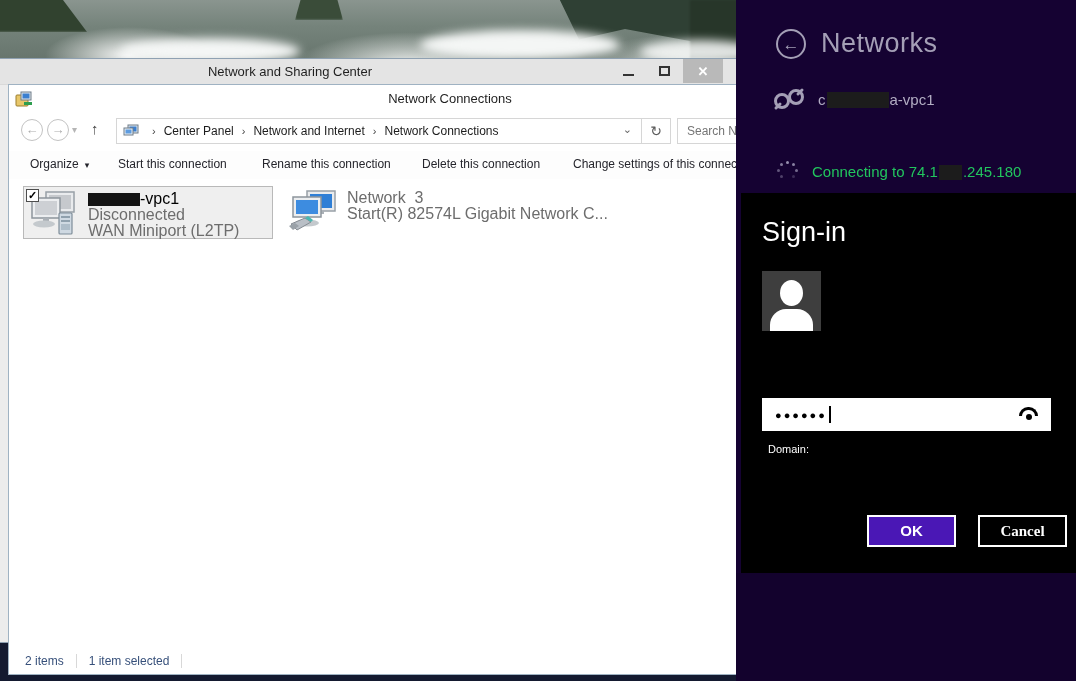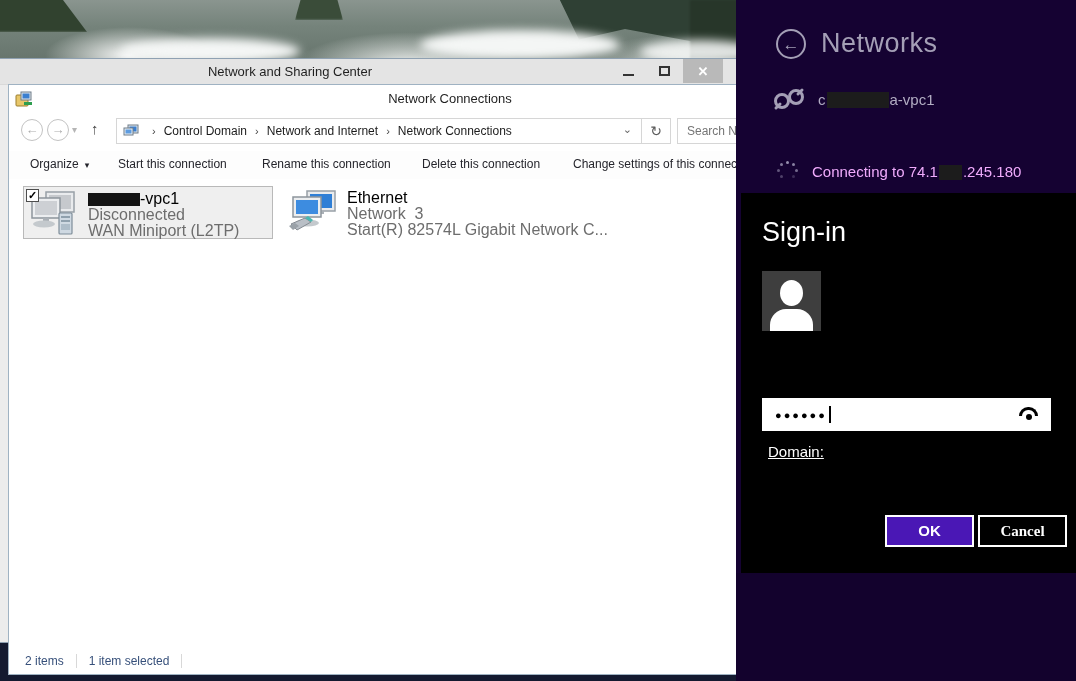--- a/index.html
+++ b/index.html
@@ -110,44 +110,44 @@
   .conn-row { position:absolute; left:40px; top:160px; display:flex; align-items:center; }
   .spinner { position:relative; width:22px; height:22px; }
   .spinner i { position:absolute; width:3px; height:3px; border-radius:50%; background:#968fae; }
   .spinner .d1 { left:10px; top:1px; }
   .spinner .d2 { left:16px; top:3px; opacity:.9; }
   .spinner .d3 { left:19px; top:9px; opacity:.75; }
   .spinner .d4 { left:4px; top:3px; opacity:.85; }
   .spinner .d5 { left:1px; top:9px; opacity:.6; }
   .spinner .d6 { left:4px; top:15px; opacity:.45; }
   .spinner .d7 { left:16px; top:15px; opacity:.3; }
-  .conn-label { margin-left:14px; font-size:15px; color:#f0abfc; }
+  .conn-label { margin-left:14px; font-size:15px; color:#22c55e; }
   .redact-ip { width:23px; height:15px; background:#1c1c1c; vertical-align:-3px; margin:0 1px; }
 
   .signin { position:absolute; left:5px; top:193px; width:100%; height:380px; background:#000000; }
   .signin-title { position:absolute; left:21px; top:24px; font-size:27px; color:#ffffff; }
   .avatar { position:absolute; left:21px; top:78px; width:59px; height:60px; background:#3e3e3e; overflow:hidden; }
   .avatar .head { position:absolute; left:18px; top:9px; width:23px; height:26px; background:#fff; border-radius:50%; }
   .avatar .body { position:absolute; left:8px; top:38px; width:43px; height:26px; background:#fff;
     border-radius:16px 16px 0 0; }
   .user-input { position:absolute; left:21px; top:156px; width:289px; height:33px; background:#d2cce2;
     border:none; outline:none; padding-left:13px; font-family:"Liberation Sans", sans-serif;
     font-size:15px; color:#17123a; }
   .pass-field { position:absolute; left:21px; top:205px; width:289px; height:33px; background:#ffffff;
     display:flex; align-items:center; padding-left:13px; }
   .pass-dots { font-size:11px; color:#000; letter-spacing:2px; }
   .caret { display:inline-block; width:2px; height:17px; background:#000; margin-left:2px; }
   .reveal { position:absolute; right:12px; top:9px; width:20px; height:14px; }
   .reveal .arc { position:absolute; left:0; top:0; width:19px; height:9px; border:3px solid #000;
     border-bottom:none; border-radius:10px 10px 0 0; }
   .reveal .dot { position:absolute; left:7px; top:7px; width:6px; height:6px; background:#000; border-radius:50%; }
-  .domain-label { position:absolute; left:27px; top:250px; font-size:15px; color:#ffffff;text-decoration:underline; }
+  .domain-label { position:absolute; left:27px; top:250px; font-size:11px; color:#ffffff; }
   .btn { position:absolute; top:322px; width:89px; height:32px; border:2px solid #ffffff;
     color:#fff; font-size:15px; font-weight:bold; text-align:center; line-height:28px; cursor:default; }
-  .btn-ok { left:126px; background:#4a17b5;margin-left:18px; }
+  .btn-ok { left:126px; background:#4a17b5; }
   .btn-cancel { left:237px; background:transparent;font-family:Liberation Serif, serif; }
   .panel-bottom { position:absolute; left:0; top:573px; width:100%; height:108px; background:#13022d; }
 </style>
 </head>
 <body>
 
 <div class="screen">
 
   <div class="wallpaper">
     <div class="peak p1"></div>
@@ -193,21 +193,21 @@
       <span class="nav-up"><span>↑</span></span>
 
       <div class="addr-box">
         <svg class="bc-icon" width="16" height="14" viewBox="0 0 16 14">
           <rect x="5" y="1" width="10" height="8" fill="#dfe6ec" stroke="#6f7d89" stroke-width="1"></rect>
           <rect x="6.5" y="2.5" width="7" height="5" fill="#3a7fd0"></rect>
           <rect x="1" y="4" width="9" height="7" fill="#e8eef3" stroke="#6f7d89" stroke-width="1"></rect>
           <rect x="2.5" y="5.5" width="6" height="4" fill="#5e9ce0"></rect>
         </svg>
         <span class="bc-sep">›</span>
-        <span class="crumb">Control Domain</span>
+        <span class="crumb">Center Panel</span>
         <span class="bc-sep">›</span>
         <span class="crumb">Network and Internet</span>
         <span class="bc-sep">›</span>
         <span class="crumb">Network Connections</span>
         <span class="addr-spacer"></span>
         <span class="addr-chev"><span>⌄</span></span>
         <span class="addr-div"></span>
         <span class="addr-refresh"><span>↻</span></span>
       </div>
 
@@ -255,21 +255,20 @@
           <rect x="31" y="21" width="6" height="3" fill="#aab0b6"></rect>
           <rect x="6" y="7" width="28" height="20" fill="#eceef0" stroke="#8d959c" stroke-width="1.5"></rect>
           <rect x="9" y="10" width="22" height="14" fill="#3d8ce0"></rect>
           <rect x="17" y="27" width="6" height="3" fill="#aab0b6"></rect>
           <ellipse cx="20" cy="33" rx="12" ry="3.5" fill="#c4c9cd"></ellipse>
           <polygon points="4,34 18,28 24,32 10,40" fill="#b9bfc6" stroke="#858b92" stroke-width="1"></polygon>
           <polygon points="18,28 24,32 26,30 21,26" fill="#49b8b2"></polygon>
           <polygon points="2,36 8,33 12,36 6,40" fill="#9aa1a8"></polygon>
         </svg>
         <div class="item-text">
-          <span class="item-line name">Ethernet</span>
           <span class="item-line">Network  3</span>
           <span class="item-line">Start(R) 82574L Gigabit Network C...</span>
         </div>
       </div>
 
     </div>
 
     <div class="statusbar">
       <span class="sb-text">2 items</span>
       <span class="sb-sep"></span>

